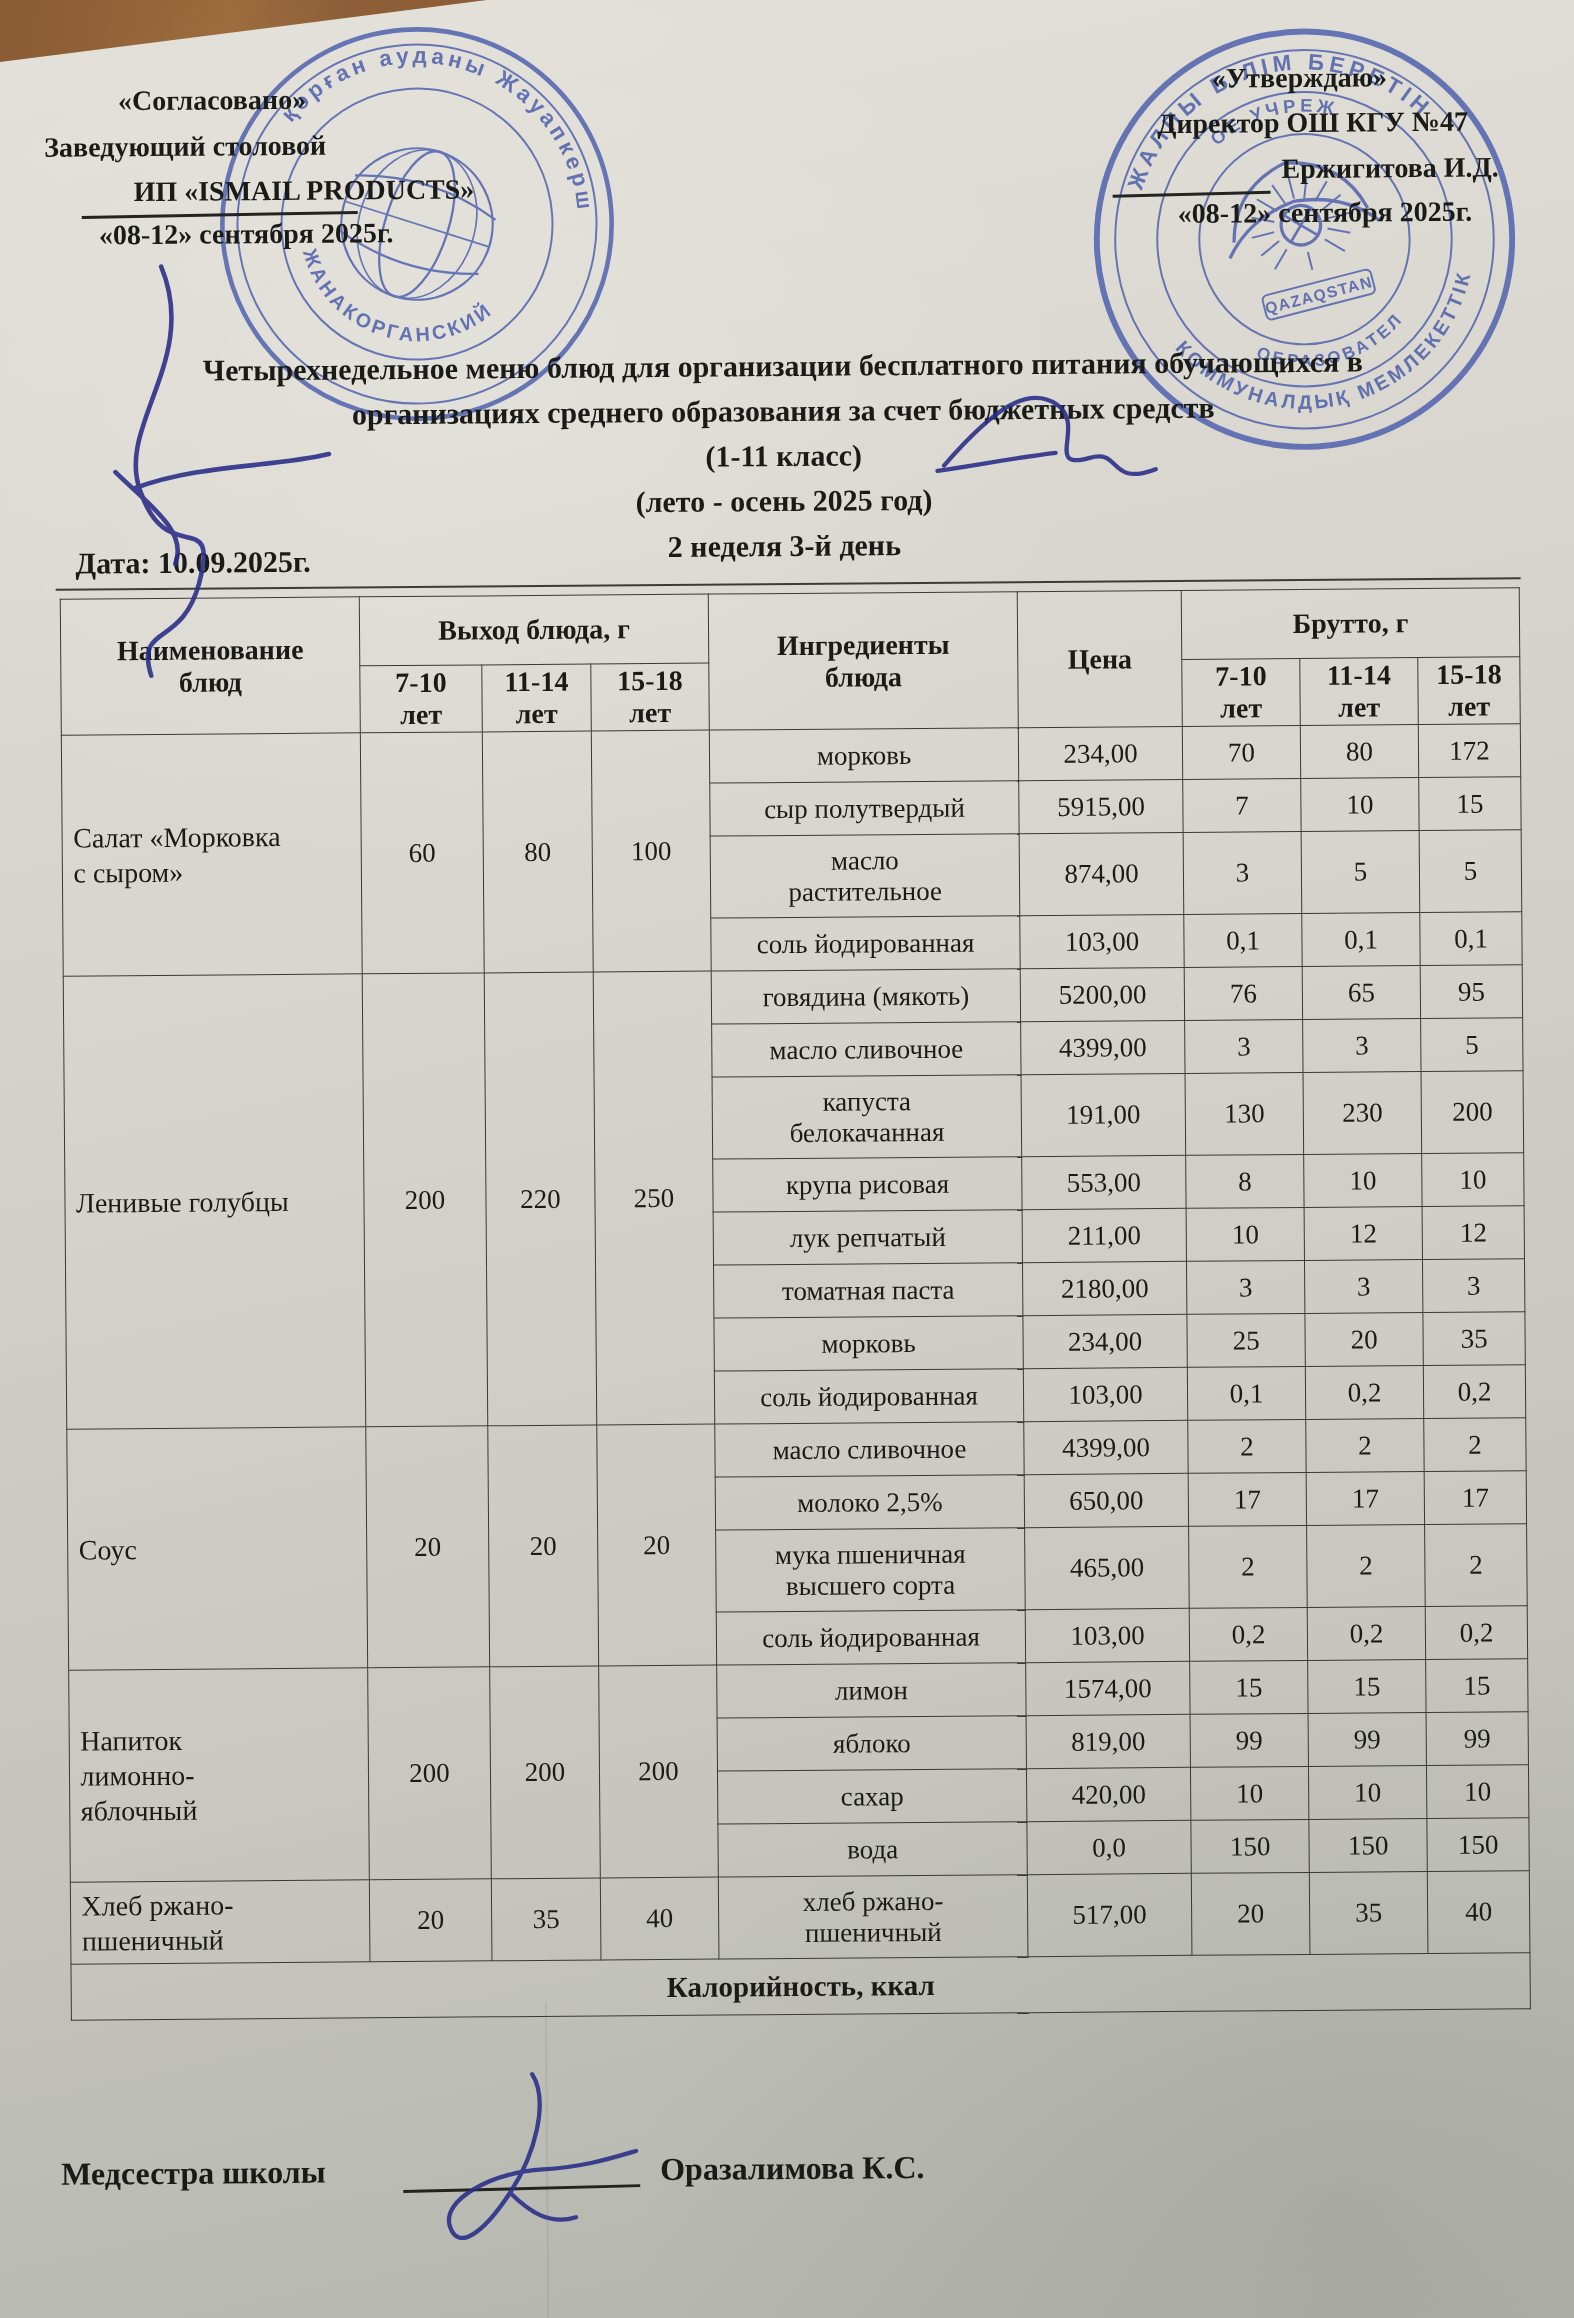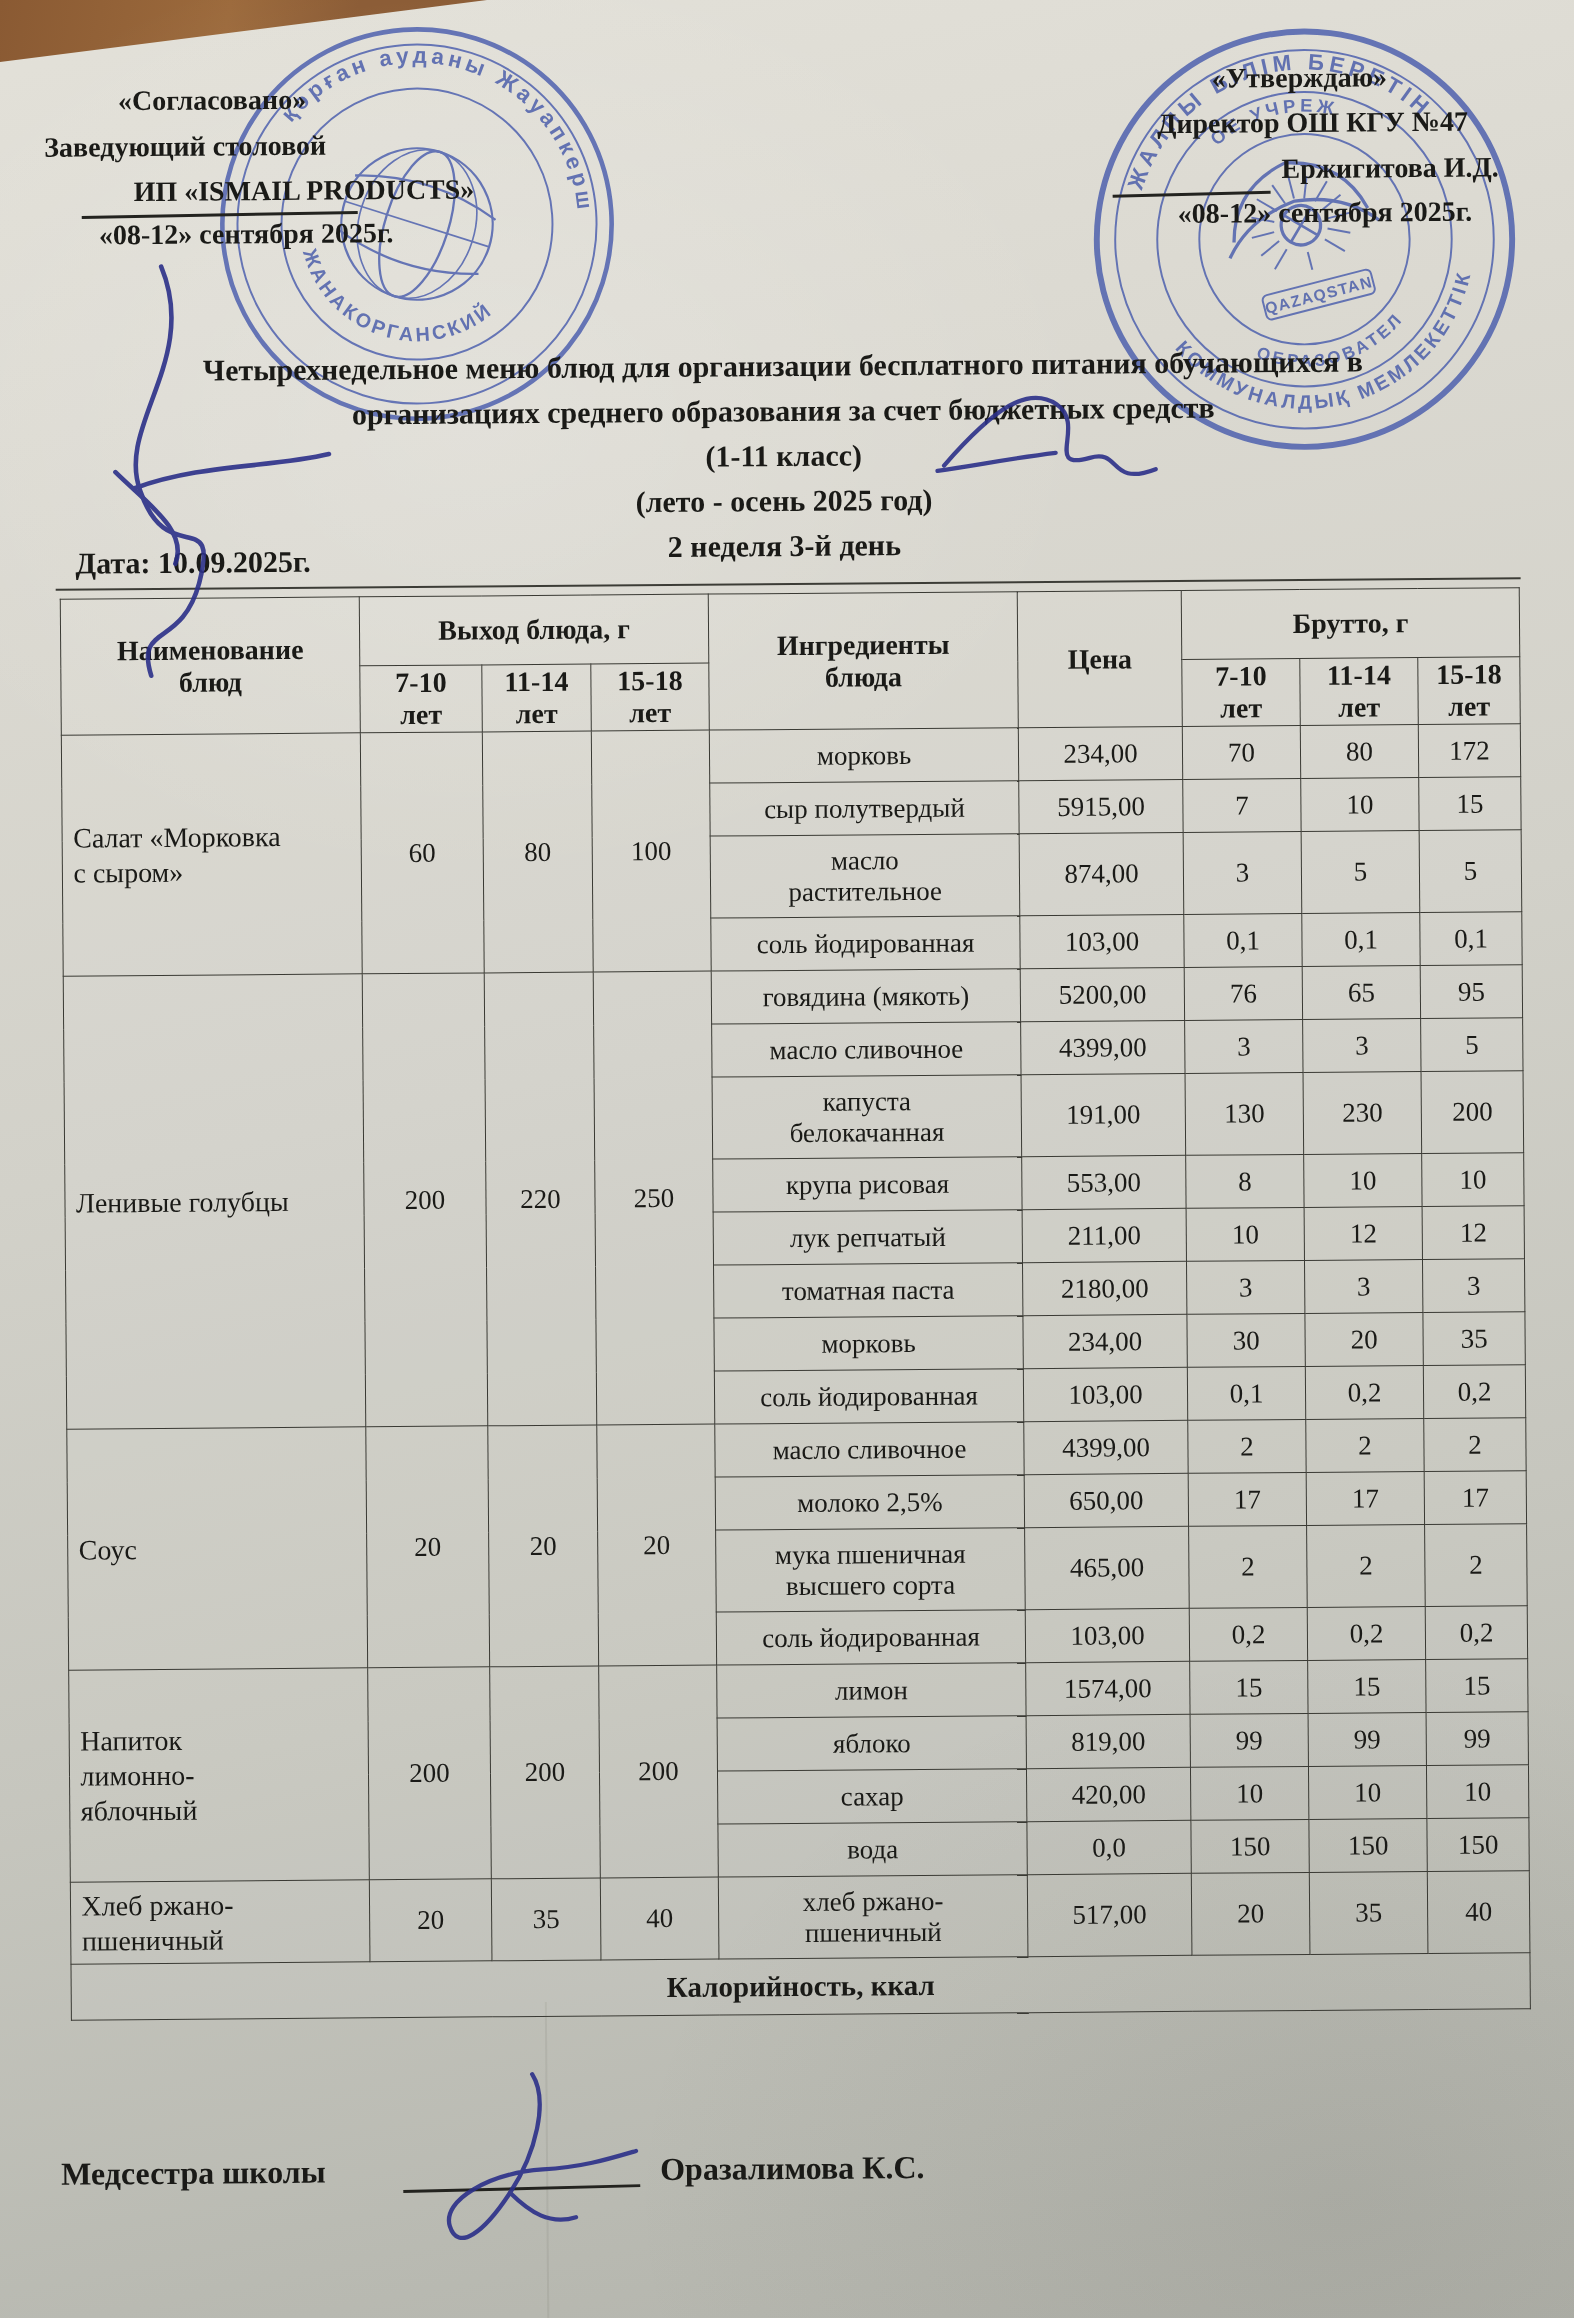--- a/index.html
+++ b/index.html
@@ -259,21 +259,21 @@
     <tr class="h80">
       <td class="ing">томатная паста</td>
       <td class="num">2180,00</td>
       <td class="num">3</td>
       <td class="num">3</td>
       <td class="num">3</td>
     </tr>
     <tr class="h80">
       <td class="ing">морковь</td>
       <td class="num">234,00</td>
-      <td class="num">30</td>
+      <td class="num">25</td>
       <td class="num">20</td>
       <td class="num">35</td>
     </tr>
     <tr class="h80">
       <td class="ing">соль йодированная</td>
       <td class="num">103,00</td>
       <td class="num">0,1</td>
       <td class="num">0,2</td>
       <td class="num">0,2</td>
     </tr>

